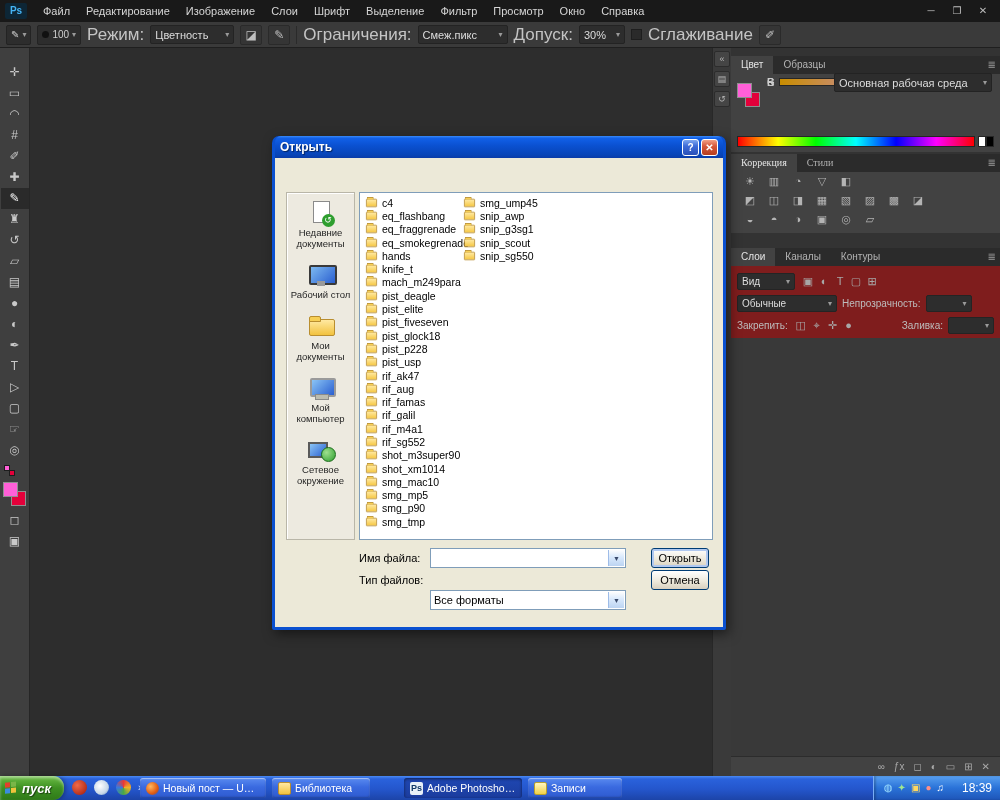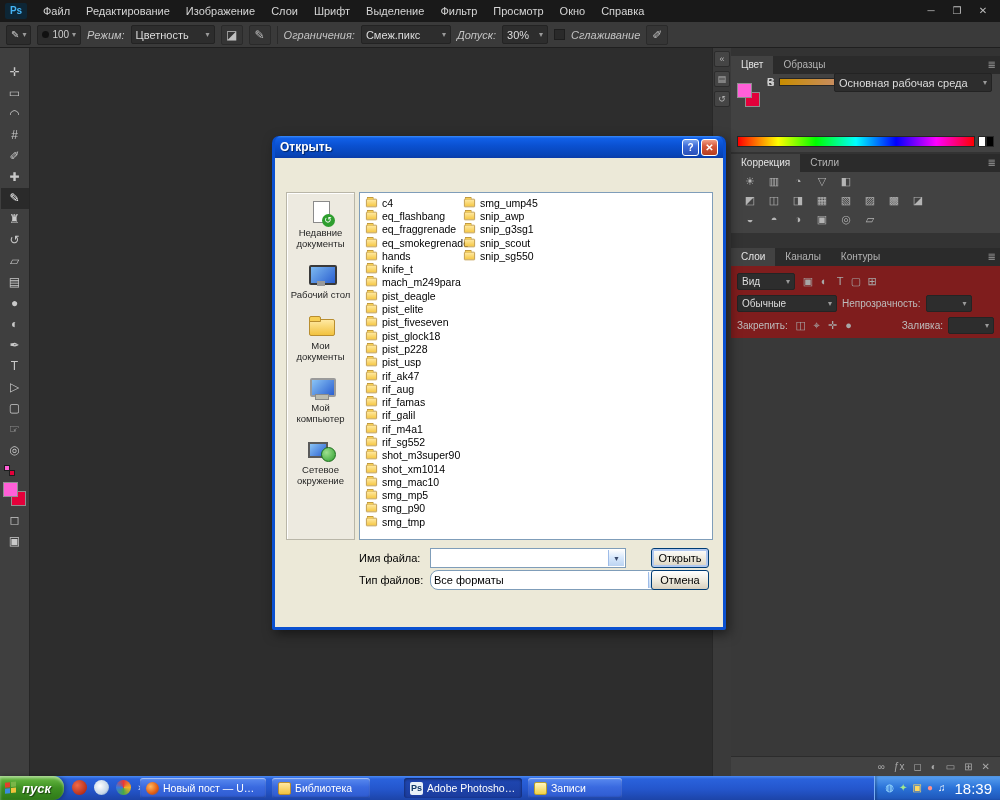--- a/index.html
+++ b/index.html
@@ -10,21 +10,21 @@
   .menubar { position:absolute; left:0; top:0; width:1000px; height:22px; background:#191919; display:flex; align-items:center; z-index:5; }
   .ps-logo { width:22px; height:16px; margin:0 8px 0 5px; background:#0d2636; color:#45b4f5; font-size:10px; font-weight:bold; text-align:center; line-height:16px; border-radius:2px; }
   .menu-items { display:flex; height:22px; align-items:center; }
   .menu-item { color:#d6d6d6; font-size:11px; padding:0 8px; line-height:22px; cursor:default; }
   .win-controls { position:absolute; right:4px; top:0; display:flex; }
   .win-btn { width:26px; height:22px; color:#bdbdbd; font-size:10px; text-align:center; line-height:22px; }
 
   
   .optionsbar { position:absolute; left:0; top:22px; width:1000px; height:26px; background:#3a3a3a; border-bottom:1px solid #1f1f1f; display:flex; align-items:center; gap:6px; padding:0 6px; z-index:5; }
   .ob-box { height:20px; background:#2d2d2d; border:1px solid #232323; border-radius:2px; color:#cfcfcf; font-size:10px; display:flex; align-items:center; gap:3px; padding:0 4px; }
-  .ob-label { color:#c4c4c4; font-size:11px;font-style:italic; }
+  .ob-label { color:#c4c4c4; font-size:17px; }
   .ob-combo { height:19px; min-width:60px; background:#2d2d2d; border:1px solid #232323; border-radius:2px; color:#ddd; font-size:11px; display:flex; align-items:center; justify-content:space-between; gap:6px; padding:0 4px; }
   .caret { font-size:8px; color:#9a9a9a; }
   .ob-icon { width:22px; height:20px; background:#353535; border:1px solid #2a2a2a; border-radius:2px; color:#c0c0c0; font-size:12px; text-align:center; line-height:19px; }
   .ob-check { width:11px; height:11px; background:#2a2a2a; border:1px solid #1e1e1e; display:inline-block; }
   .ob-sep { width:1px; height:18px; background:#2a2a2a; }
   .workspace { position:absolute; right:8px; top:3px;margin-top:48px; }
   .dot { width:7px; height:7px; border-radius:50%; background:#111; display:inline-block; }
 
   
   .toolstrip { position:absolute; left:0; top:48px; width:30px; height:728px; background:#3f3f3f; border-right:1px solid #262626; display:flex; flex-direction:column; align-items:center; padding-top:14px; z-index:4; }
@@ -127,21 +127,21 @@
   .f1{left:0;top:0;background:#e3402c}.f2{left:6px;top:0;background:#7ab648}.f3{left:0;top:6px;background:#3b8ce0}.f4{left:6px;top:6px;background:#f0c33c}
   .quick { position:absolute; left:72px; top:4px; display:flex; gap:7px; align-items:center; }
   .ql-ico { width:15px; height:15px; border-radius:50%; }
   .chev { color:#cfe0ff; font-size:10px; }
   .task-btn { position:absolute; top:2px; height:20px; border-radius:3px; background:linear-gradient(#5a8bf0,#3a6ae0 45%,#2e5acf); box-shadow:inset 0 1px 1px rgba(255,255,255,.5), inset 0 -1px 2px rgba(0,0,0,.25); color:#fff; font-size:10.5px; display:flex; align-items:center; gap:4px; padding:0 6px; white-space:nowrap; overflow:hidden; }
   .task-btn.active { background:linear-gradient(#1f47b2,#1b3c9e); box-shadow:inset 0 1px 3px rgba(0,0,0,.55); }
   .tb-ico { width:13px; height:13px; flex:none; border-radius:2px; }
   .tb-label { overflow:hidden; text-overflow:ellipsis; }
   .tray { position:absolute; right:0; top:0; height:24px; display:flex; align-items:center; gap:5px; padding:0 8px 0 10px; background:linear-gradient(180deg,#58a0f0,#2a72d8 50%,#1e55b8); border-left:1px solid #79aef5; box-shadow:inset 2px 0 2px rgba(0,0,0,.2); }
   .tray-ico { font-size:10px; line-height:24px; }
-  .clock { color:#fff; font-size:15px; margin-left:4px; }
+  .clock { color:#fff; font-size:12px; margin-left:13px; }
 </style>
 </head>
 <body>
 
 <div class="screen">
 
   <div class="menubar">
     <span class="ps-logo">Ps</span>
     <div class="menu-items">
 
@@ -279,21 +279,21 @@
               </span>
               <span class="ch-value">255</span>
             </div>
           </div>
         <div class="spectrum"></div>
         <span class="bw" style="right:14px;background:#fff;"></span>
         <span class="bw" style="right:6px;background:#000;"></span>
       </div>
     </div>
 
-    <div class="panel" style="top:106px;">
+    <div class="panel" style="top:106px;font-family:Liberation Serif, serif;">
       <div class="panel-tabs">
         <span class="ptab active">Коррекция</span>
         <span class="ptab">Стили</span>
         <span class="pmenu">≣</span>
       </div>
       <div class="adj-row">
 
       <span class="adj-ico">☀</span>
           <span class="adj-ico">▥</span>
           <span class="adj-ico">◔</span>
@@ -550,21 +550,21 @@
       <div>
         <span class="dlg-label" style="left:84px;top:394px;">Имя файла:</span>
         <span class="xp-combo" style="left:155px;width:196px;top:390px;">
           <span></span>
           <span class="xp-arrow">▼</span>
         </span>
         <span class="xp-btn default" style="left:376px;top:390px;">Открыть</span>
       </div>
       <div>
         <span class="dlg-label" style="left:84px;top:416px;">Тип файлов:</span>
-        <span class="xp-combo" style="left:155px;width:236px;top:412px;border-radius:8px;">
+        <span class="xp-combo" style="left:155px;width:196px;top:432px;">
           <span>Все форматы</span>
           <span class="xp-arrow">▼</span>
         </span>
         <span class="xp-btn" style="left:376px;top:412px;">Отмена</span>
       </div>
     </div>
   </div>
 
   <div class="taskbar">
     <div class="start-btn">

